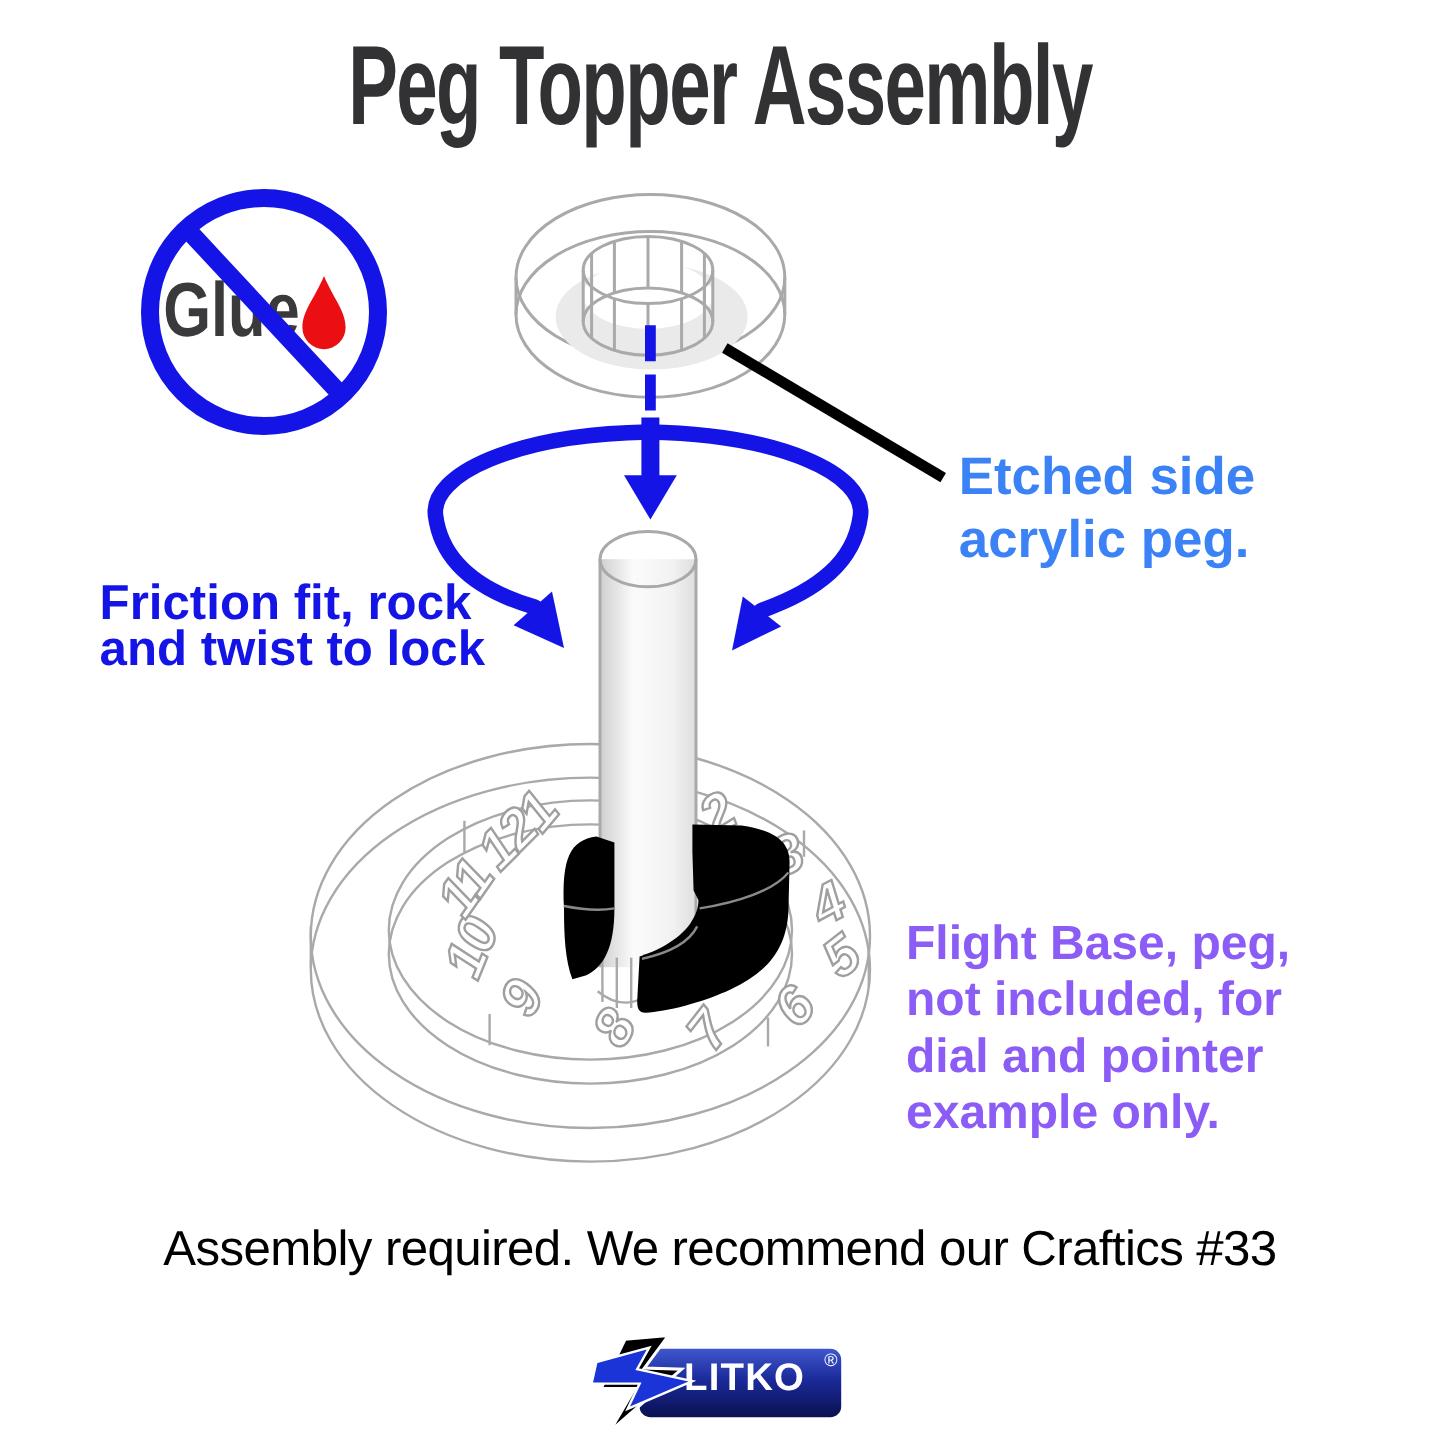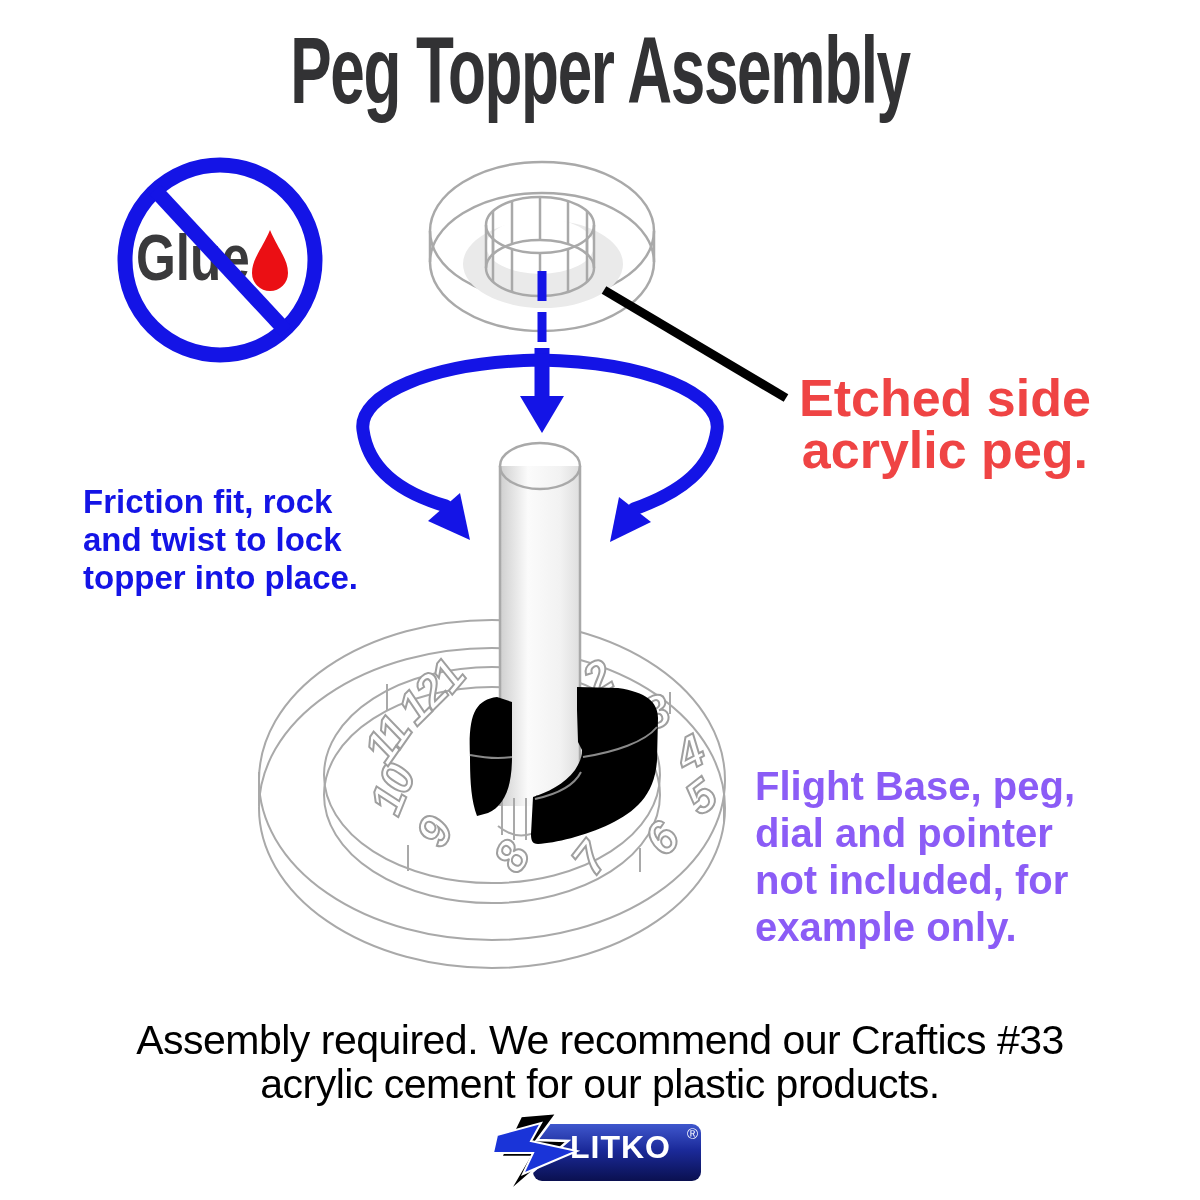--- a/index.html
+++ b/index.html
@@ -7,26 +7,26 @@
     position:relative;width:1200px;height:1200px;background:#ffffff;
     font-family:"Liberation Sans",sans-serif;overflow:hidden;
   }
   .layer{position:absolute;left:0;top:0;}
   .page-title{
     position:absolute;left:0;right:0;top:24px;text-align:center;
     font-size:94px;font-weight:bold;color:#323234;letter-spacing:-2px;
     transform:scaleX(0.66);transform-origin:50% 0;white-space:nowrap;line-height:1;
   }
   .etched-note{
-    position:absolute;left:799px;top:372px;color:#ef4444;
-    font-size:52px;font-weight:bold;line-height:52px;white-space:nowrap;text-align:center;
+    position:absolute;left:799px;top:372px;color:#3b82f6;
+    font-size:44px;font-weight:bold;line-height:52px;white-space:nowrap;
   }
   .friction-note{
     position:absolute;left:83px;top:483px;color:#1414e6;
-    font-size:33px;font-weight:bold;line-height:38px;white-space:nowrap;
+    font-size:41px;font-weight:bold;line-height:38px;white-space:nowrap;
   }
   .not-included-note{
     position:absolute;left:755px;top:763px;color:#8b5cf6;
     font-size:40px;font-weight:bold;line-height:47px;white-space:nowrap;
   }
   .footer-note{
     position:absolute;left:0;right:0;top:1018px;text-align:center;color:#000;
     font-size:41px;font-weight:normal;line-height:44px;letter-spacing:-0.5px;
   }
   .logo{
@@ -178,33 +178,31 @@
   <div class="page-title">Peg Topper Assembly</div>
 
   <div class="etched-note">
     <div>Etched side</div>
     <div>acrylic peg.</div>
   </div>
 
   <div class="friction-note">
     <div>Friction fit, rock</div>
     <div>and twist to lock</div>
-    <div>topper into place.</div>
   </div>
 
   <div class="not-included-note">
     <div>Flight Base, peg,</div>
+    <div>not included, for</div>
     <div>dial and pointer</div>
-    <div>not included, for</div>
     <div>example only.</div>
   </div>
 
   <div class="footer-note">
     <div>Assembly required. We recommend our Craftics #33</div>
-    <div>acrylic cement for our plastic products.</div>
   </div>
 
   <div class="logo">
     <span class="logo-text">LITKO</span>
     <span class="logo-reg">®</span>
     <svg class="logo-bolt" width="100" height="86" viewBox="0 0 100 86">
 
       <path d="M 29 4 L 65 1 L 45 28 L 76 29 L 16 81 L 37 45 L 9 45 Z" fill="#000000" stroke="#ffffff" stroke-width="2.5"></path>
       <path d="M 5 23 L 49 11 L 39 29 L 85 39 L 31 62 L 41 41 L 1 41 Z" fill="#1a34d8" stroke="#ffffff" stroke-width="2"></path>
     </svg>

